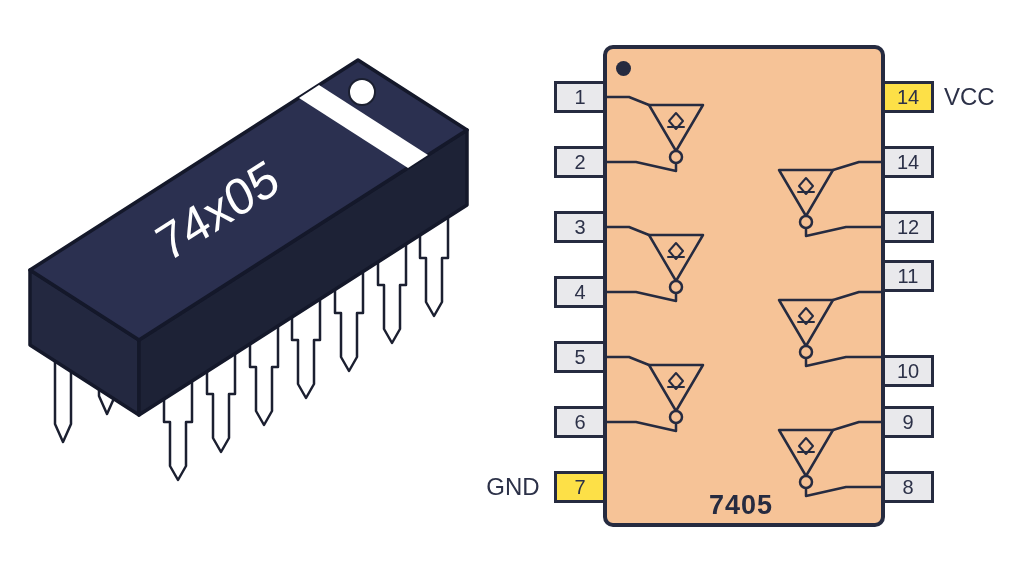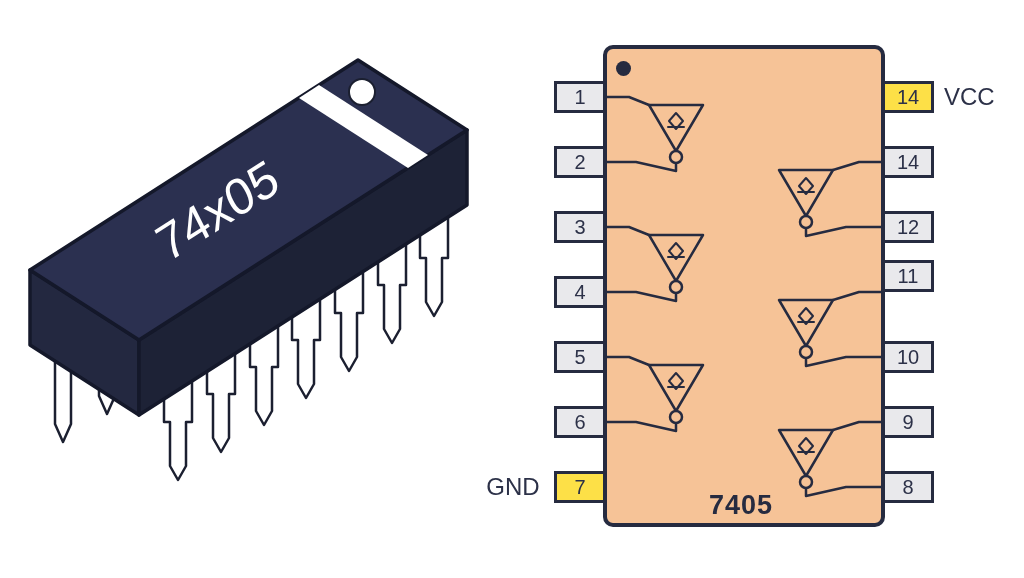--- a/index.html
+++ b/index.html
@@ -141,21 +141,21 @@
   <div class="pin left" style="top:211px">3</div>
   <div class="pin left" style="top:276px">4</div>
   <div class="pin left" style="top:341px">5</div>
   <div class="pin left" style="top:406px">6</div>
   <div class="pin left power" style="top:471px">7</div>
 
   <div class="pin right power" style="top:81px">14</div>
   <div class="pin right" style="top:146px">14</div>
   <div class="pin right" style="top:211px">12</div>
   <div class="pin right" style="top:260px">11</div>
-  <div class="pin right" style="top:341px">10</div>
+  <div class="pin right" style="top:355px">10</div>
   <div class="pin right" style="top:406px">9</div>
   <div class="pin right" style="top:471px">8</div>
 
   <div class="side-label gnd">GND</div>
   <div class="side-label vcc">VCC</div>
 
   <div class="chip-label">7405</div>
 
 </div>
 

